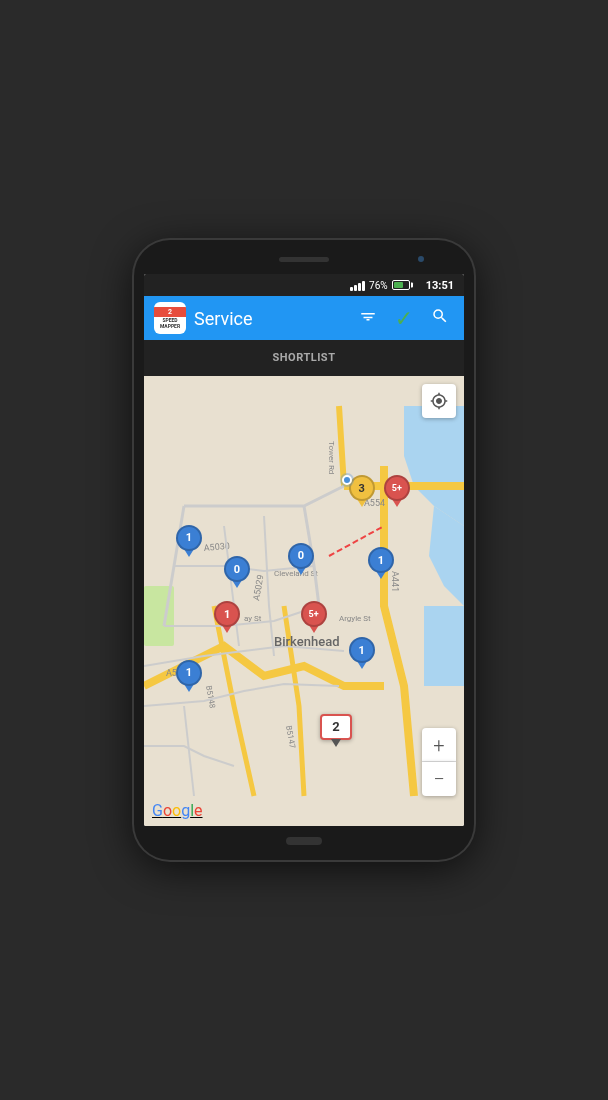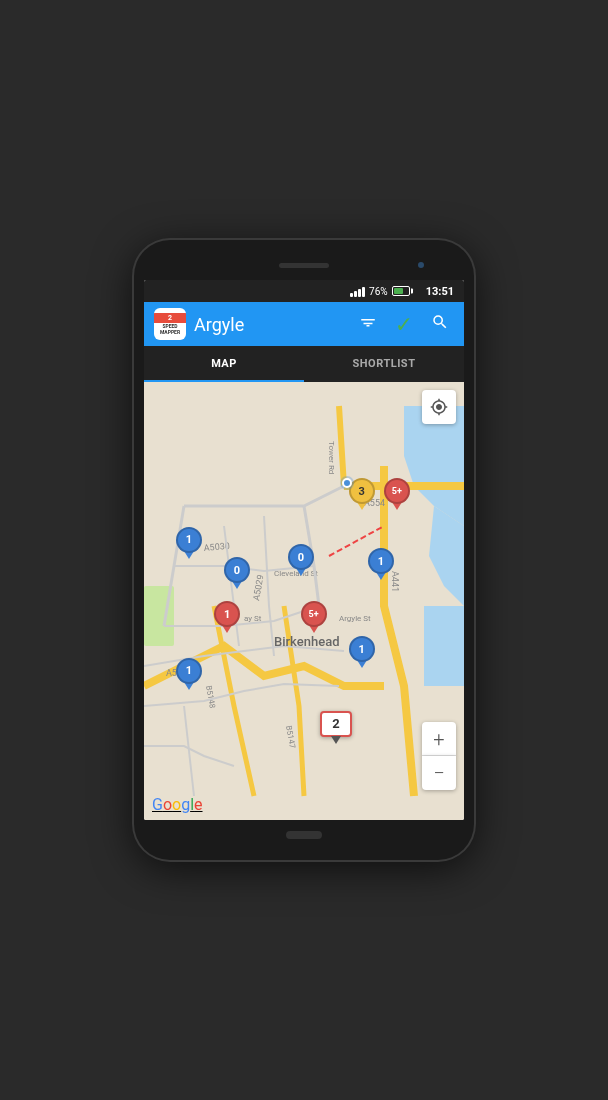--- a/index.html
+++ b/index.html
@@ -9,21 +9,21 @@
       justify-content: center;
       align-items: center;
       min-height: 100vh;
       font-family: 'Roboto', Arial, sans-serif;
     }
     .phone-frame {
       width: 340px;
       height: 620px;
       background: #1a1a1a;
       border-radius: 36px;
-      padding: 14px 10px;
+      padding: 8px 10px;
       box-shadow: 0 0 0 2px #3a3a3a, 0 8px 40px rgba(0,0,0,0.7);
       position: relative;
       display: flex;
       flex-direction: column;
     }
     .phone-top {
       display: flex;
       justify-content: center;
       align-items: center;
       height: 22px;
@@ -357,36 +357,35 @@
         <div class="battery-fill"></div>
       </div>
       <span class="status-time">13:51</span>
     </div>
 
     <div class="app-header">
       <div class="app-logo">
         <div class="app-logo-top">2</div>
         <div style="font-size:5px;color:#333;text-align:center;line-height:1.2;">SPEED<br>MAPPER</div>
       </div>
-      <span class="app-title">Argyle</span>
+      <span class="app-title">Service</span>
       <div class="header-icon" style="font-size:16px;">
         <svg width="18" height="18" viewBox="0 0 24 24" fill="white">
             <path d="M10 18h4v-2h-4v2zm-7-10v2h18V8H3zm3 7h12v-2H6v2z"></path>
           </svg>
       </div>
       <div class="header-icon header-check">✓</div>
       <div class="header-icon">
         <svg width="18" height="18" viewBox="0 0 24 24" fill="white">
             <path d="M15.5 14h-.79l-.28-.27A6.471 6.471 0 0 0 16 9.5 6.5 6.5 0 1 0 9.5 16c1.61 0 3.09-.59 4.23-1.57l.27.28v.79l5 4.99L20.49 19l-4.99-5zm-6 0C7.01 14 5 11.99 5 9.5S7.01 5 9.5 5 14 7.01 14 9.5 11.99 14 9.5 14z"></path>
           </svg>
       </div>
     </div>
 
     <div class="tabs-bar">
-      <div class="tab active">MAP</div>
       <div class="tab">SHORTLIST</div>
     </div>
 
     <div class="map-area">
 
       <svg class="map-svg" viewBox="0 0 320 390" xmlns="http://www.w3.org/2000/svg">
 
         <rect width="320" height="390" fill="#e8e0d0"></rect>
 
         <path d="M260,0 L320,0 L320,120 L290,100 L270,80 L260,50 Z" fill="#aad4f0"></path>

